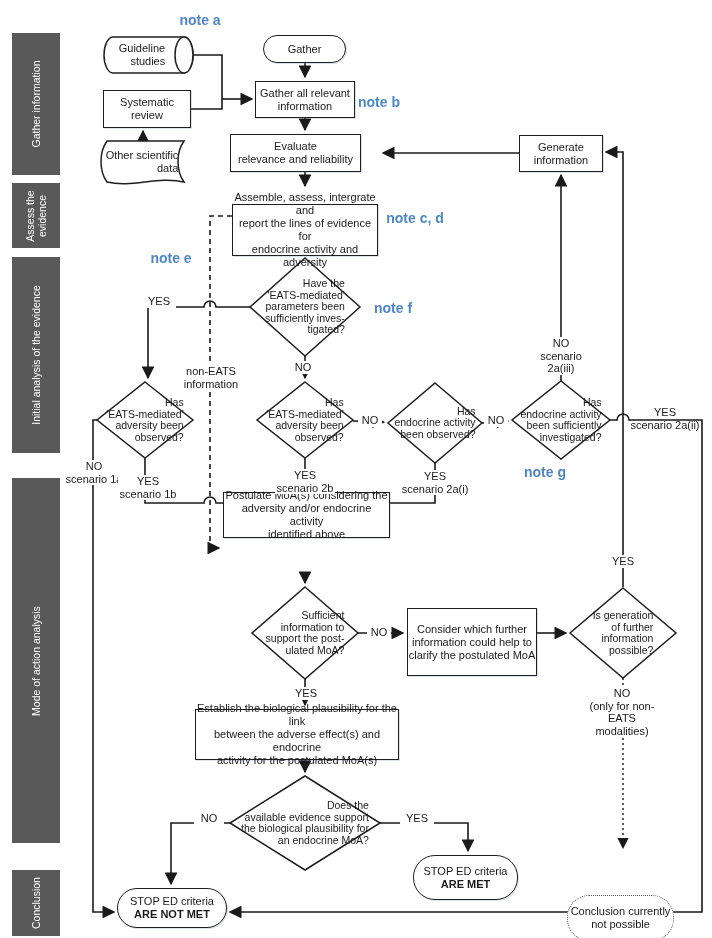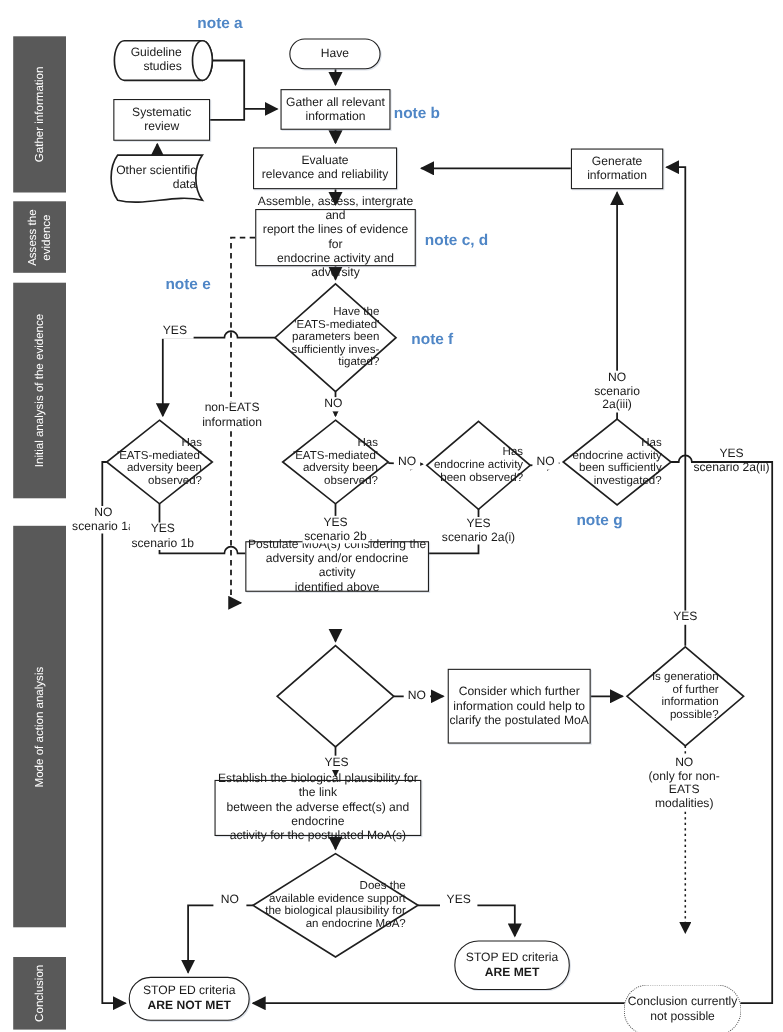--- a/index.html
+++ b/index.html
@@ -102,37 +102,37 @@
       <span style="width:70px;">Conclusion</span>
     </div>
 
   <div class="dtext" style="left:106px;top:40px;width:72px;height:30px;font-size:11px;line-height:13px;">Guideline
 studies</div>
   <div class="box" style="left:103px;top:90px;width:88px;height:38px;">Systematic
 review</div>
   <div class="dtext" style="left:102px;top:146px;width:80px;height:32px;font-size:11px;line-height:13px;">Other scientific
 data</div>
 
-  <div class="box" style="left:263px;top:35px;width:83px;height:28px;border-radius:14px;">Have</div>
+  <div class="box" style="left:263px;top:35px;width:83px;height:28px;border-radius:14px;">Gather</div>
   <div class="box" style="left:255px;top:81px;width:100px;height:37px;">Gather all relevant
 information</div>
   <div class="box" style="left:230px;top:134px;width:131px;height:38px;">Evaluate
 relevance and reliability</div>
   <div class="box" style="left:519px;top:135px;width:84px;height:37px;">Generate
 information</div>
-  <div class="box" style="left:232px;top:190px;width:146px;height:52px;">Assemble, assess, intergrate and
+  <div class="box" style="left:232px;top:204px;width:146px;height:52px;">Assemble, assess, intergrate and
 report the lines of evidence for
 endocrine activity and adversity</div>
   <div class="box" style="left:223px;top:492px;width:167px;height:46px;">Postulate MoA(s) considering the
 adversity and/or endocrine activity
 identified above</div>
   <div class="box" style="left:407px;top:608px;width:130px;height:68px;">Consider which further
 information could help to
 clarify the postulated MoA</div>
-  <div class="box" style="left:195px;top:709px;width:188px;height:51px;">Establish the biological plausibility for the link
+  <div class="box" style="left:195px;top:709px;width:204px;height:51px;">Establish the biological plausibility for the link
 between the adverse effect(s) and endocrine
 activity for the postulated MoA(s)</div>
 
   <div class="box stadium" style="left:413px;top:855px;width:105px;height:45px;flex-direction:column;">
     <span>STOP ED criteria</span>
     <span class="b2">ARE MET</span>
   </div>
   <div class="box stadium" style="left:117px;top:888px;width:110px;height:40px;flex-direction:column;border-radius:20px;">
     <span>STOP ED criteria</span>
     <span class="b2">ARE NOT MET</span>
@@ -153,20 +153,24 @@
 'EATS-mediated'
 adversity been
 observed?</div>
   <div class="dtext" style="left:388px;top:398px;width:94px;height:50px;">Has
 endocrine activity
 been observed?</div>
   <div class="dtext" style="left:512px;top:395px;width:98px;height:50px;">Has
 endocrine activity
 been sufficiently
 investigated?</div>
+  <div class="dtext" style="left:250px;top:606px;width:110px;height:54px;">Sufficient
+information to
+support the post-
+ulated MoA?</div>
   <div class="dtext" style="left:570px;top:608px;width:106px;height:50px;">Is generation
 of further
 information
 possible?</div>
   <div class="dtext" style="left:230px;top:793px;width:150px;height:60px;">Does the
 available evidence support
 the biological plausibility for
 an endocrine MoA?</div>
 
   <div class="elabel wbg" style="left:142px;top:295px;width:34px;">YES</div>

